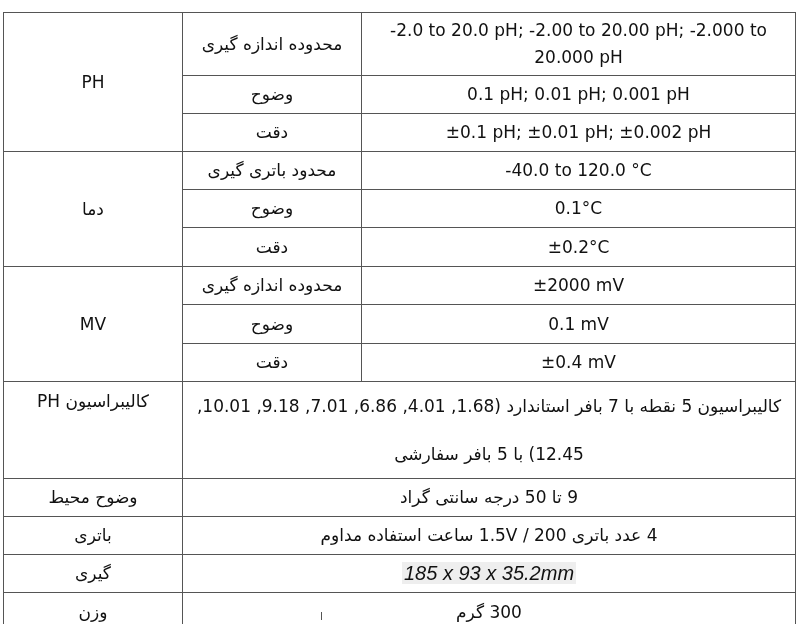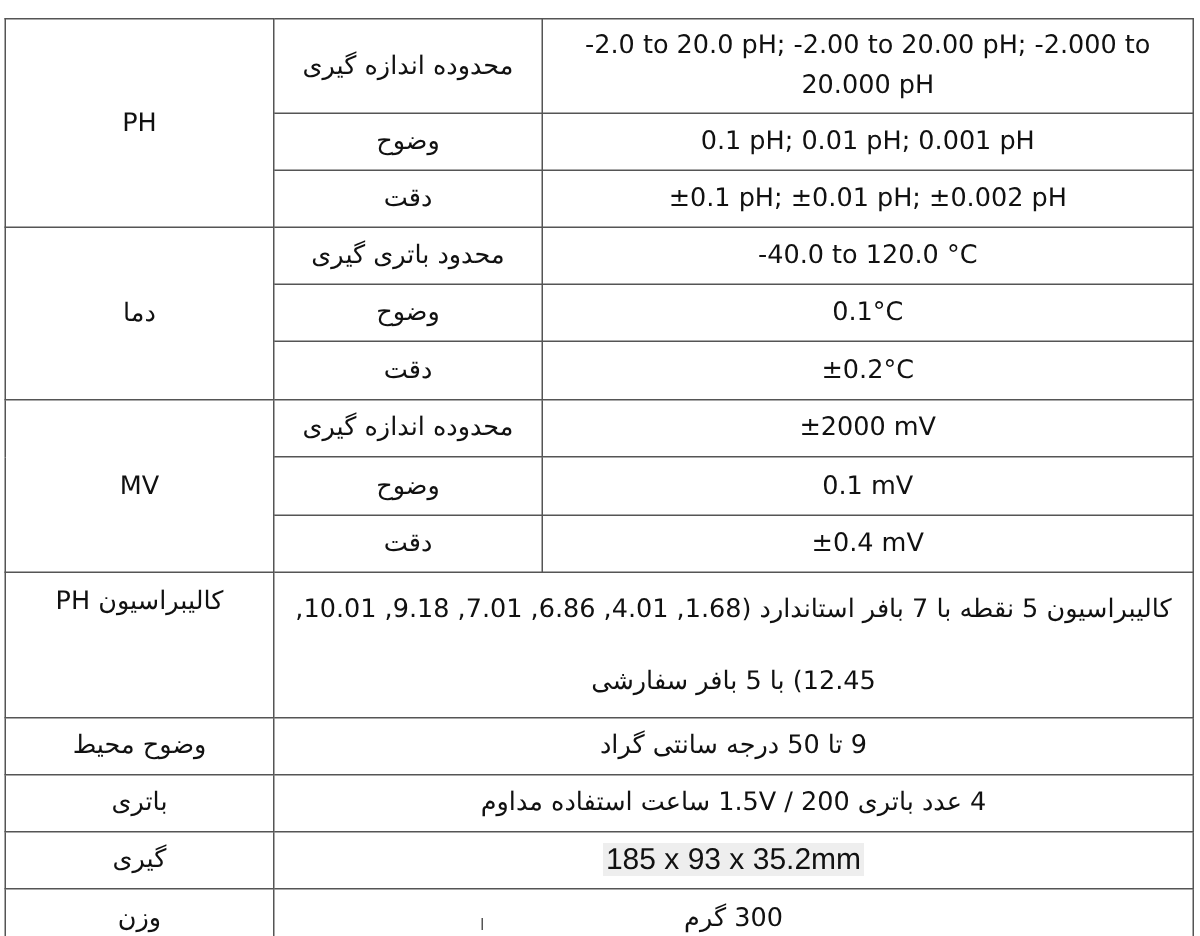--- a/index.html
+++ b/index.html
@@ -11,21 +11,21 @@
   }
   table.spec td {
     border: 1.5px solid #555;
     text-align: center; vertical-align: middle;
     font-size: 17px; line-height: 27px; padding: 0 6px;
   }
   td.cat { width: 166px; }
   td.sub { width: 166px; font-size: 16px; }
   td.val { }
   .rtl { direction: rtl; unicode-bidi: embed; }
-  .ltr { direction: ltr; unicode-bidi: embed; }
+  .ltr { direction: ltr; unicode-bidi: embed; font-style: italic; }
   .hl { background: #eeeeee; font-family: "Liberation Sans", sans-serif; font-size: 20px; padding: 0 2px; }
   .tick { position: absolute; left: 321px; top: 612px; width: 1px; height: 8px; background: #555; }
 </style>
 </head>
 <body>
 
 <table class="spec">
   <colgroup>
     <col style="width:179px">
     <col style="width:179px">

